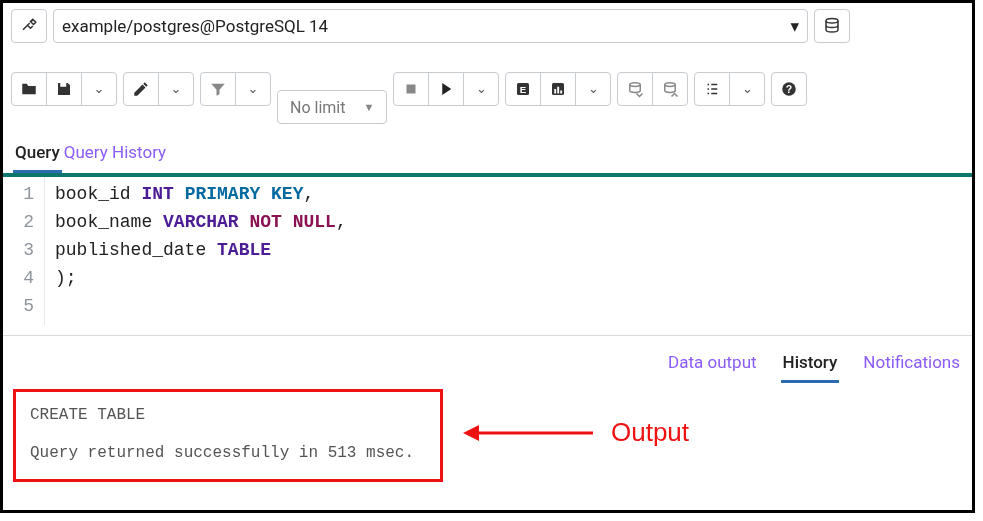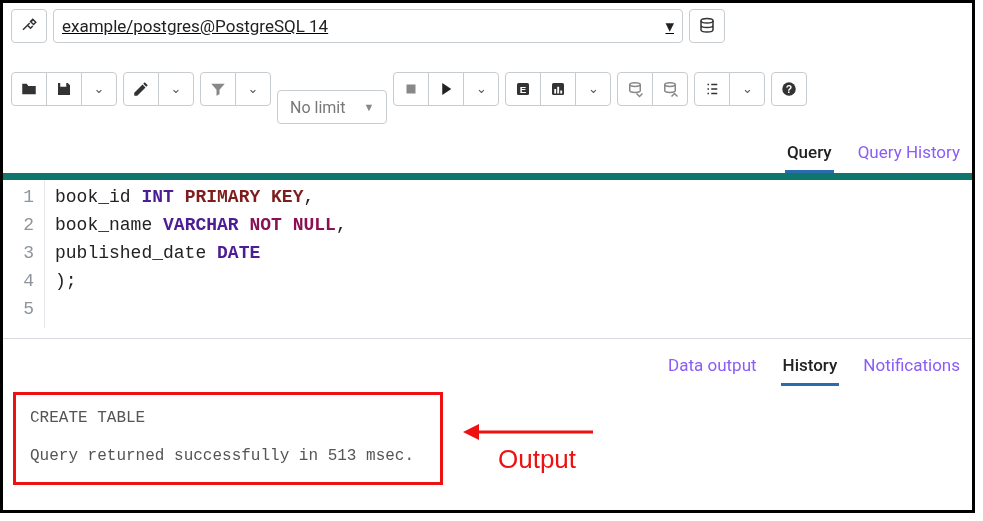--- a/index.html
+++ b/index.html
@@ -1,52 +1,52 @@
 <!DOCTYPE html>
 <html><head>
 <meta charset="utf-8">
 <style>
   * { box-sizing: border-box; margin: 0; padding: 0; }
   body { font-family: -apple-system, BlinkMacSystemFont, "Segoe UI", Roboto, Arial, sans-serif; background: #fff; }
   .frame { width: 975px; height: 513px; border: 3px solid #000; margin: 0; position: relative; background: #fff; }
   
   .conn-bar { display: flex; align-items: center; gap: 6px; padding: 6px 8px; }
   .icon-btn { display: inline-flex; align-items: center; justify-content: center; height: 34px; min-width: 36px; border: 1px solid #c7ccd1; border-radius: 4px; background: #fff; cursor: pointer; color: #333; }
-  .conn-select { display: flex; align-items: center; flex: 0 0 auto; width: 630px; height: 34px; border: 1px solid #c7ccd1; border-radius: 4px; padding: 16px 8px; justify-content: space-between; text-decoration: underline; }
+  .conn-select { display: flex; align-items: center; flex: 0 0 auto; width: 755px; height: 34px; border: 1px solid #c7ccd1; border-radius: 4px; padding: 16px 8px; justify-content: space-between; }
   .conn-select span { font-size: 17px; color: #222; }
   .chev { color: #555; font-size: 13px; }
   
   .toolbar { display: flex; align-items: center; gap: 6px; padding: 4px 8px 8px; flex-wrap: wrap; }
   .btn-group { display: inline-flex; }
   .btn-group .icon-btn { border-radius: 0; margin-left: -1px; }
   .btn-group .icon-btn:first-child { border-top-left-radius: 4px; border-bottom-left-radius: 4px; margin-left: 0; }
   .btn-group .icon-btn:last-child { border-top-right-radius: 4px; border-bottom-right-radius: 4px; }
   .nolimit { display: inline-flex; align-items: center; gap: 18px; height: 34px; border: 1px solid #c7ccd1; border-radius: 4px; padding: 0 12px; color: #777; font-size: 16px; margin-top: 37px; }
   .nolimit .tri { font-size: 11px; color: #888; }
   
-  .tabs { display: flex; gap: 22px; padding: 4px 10px 0; border-bottom: 7px solid #0f766e; justify-content: flex-end; }
+  .tabs { display: flex; padding: 4px 10px 0; border-bottom: 4px solid #0f766e; }
   .tab { font-size: 17px; color: #8b5cf6; padding: 6px 2px 8px; cursor: pointer; }
   .tab.active { border-bottom: 3px solid #2b6cb0; color: #222; font-weight: 500; }
   
   .editor { display: flex; font-family: Consolas, "Courier New", monospace; font-size: 18px; line-height: 1.55; }
   .gutter { width: 42px; text-align: right; color: #8d949c; background: #fff; padding: 4px 10px 4px 4px; border-right: 1px solid #e6e8eb; user-select: none; }
   .gutter div { height: 28px; }
   .code { padding: 4px 10px; color: #222; }
   .code div { height: 28px; white-space: pre; }
   .kw1 { color: #8a1253; font-weight: bold; } 
-  .kw2 { color: #7f1d1d; font-weight: bold; } 
+  .kw2 { color: #0369a1; font-weight: bold; } 
   .ty  { color: #4c1d95; font-weight: bold; } 
   
   .out-tabs { display: flex; gap: 22px; padding: 10px 10px 0; border-top: 1px solid #d7dbe0; margin-top: 10px; justify-content: flex-end; }
   .out-tabs .tab { font-size: 17px; }
   
   .msg-wrap { position: relative; padding: 6px 10px 10px; }
   .msg-box { border: 3px solid #e11; display: inline-block; padding: 8px 14px 10px; font-family: Consolas, "Courier New", monospace; font-size: 16px; color: #555; min-width: 430px; line-height: 1.9; }
   
-  .arrow { position: absolute; left: 460px; top: 34px; display: flex; align-items: center; flex-direction: column; }
+  .arrow { position: absolute; left: 460px; top: 34px; display: flex; align-items: center; }
   .arrow svg { display: block; }
   .out-label { color: #e11; font-size: 26px; margin-left: 18px; font-family: Arial, sans-serif; }
   
   svg.ic { width: 18px; height: 18px; display: block; }
 </style>
 </head>
 <body>
 
 <div class="frame">
 
@@ -193,21 +193,21 @@
     <div class="gutter">
       <div>1</div>
       <div>2</div>
       <div>3</div>
       <div>4</div>
       <div>5</div>
     </div>
     <div class="code">
       <div><span>book_id </span><span class="ty">INT</span><span> </span><span class="kw2">PRIMARY KEY</span><span>,</span></div>
       <div><span>book_name </span><span class="ty">VARCHAR</span><span> </span><span class="kw1">NOT NULL</span><span>,</span></div>
-      <div><span>published_date </span><span class="ty">DATE</span></div>
+      <div><span>published_date </span><span class="ty">TABLE</span></div>
       <div><span>);</span></div>
     </div>
   </div>
 
   <div class="out-tabs">
     <div class="tab">Data output</div>
     <div class="tab active">History</div>
     <div class="tab">Notifications</div>
   </div>
 

